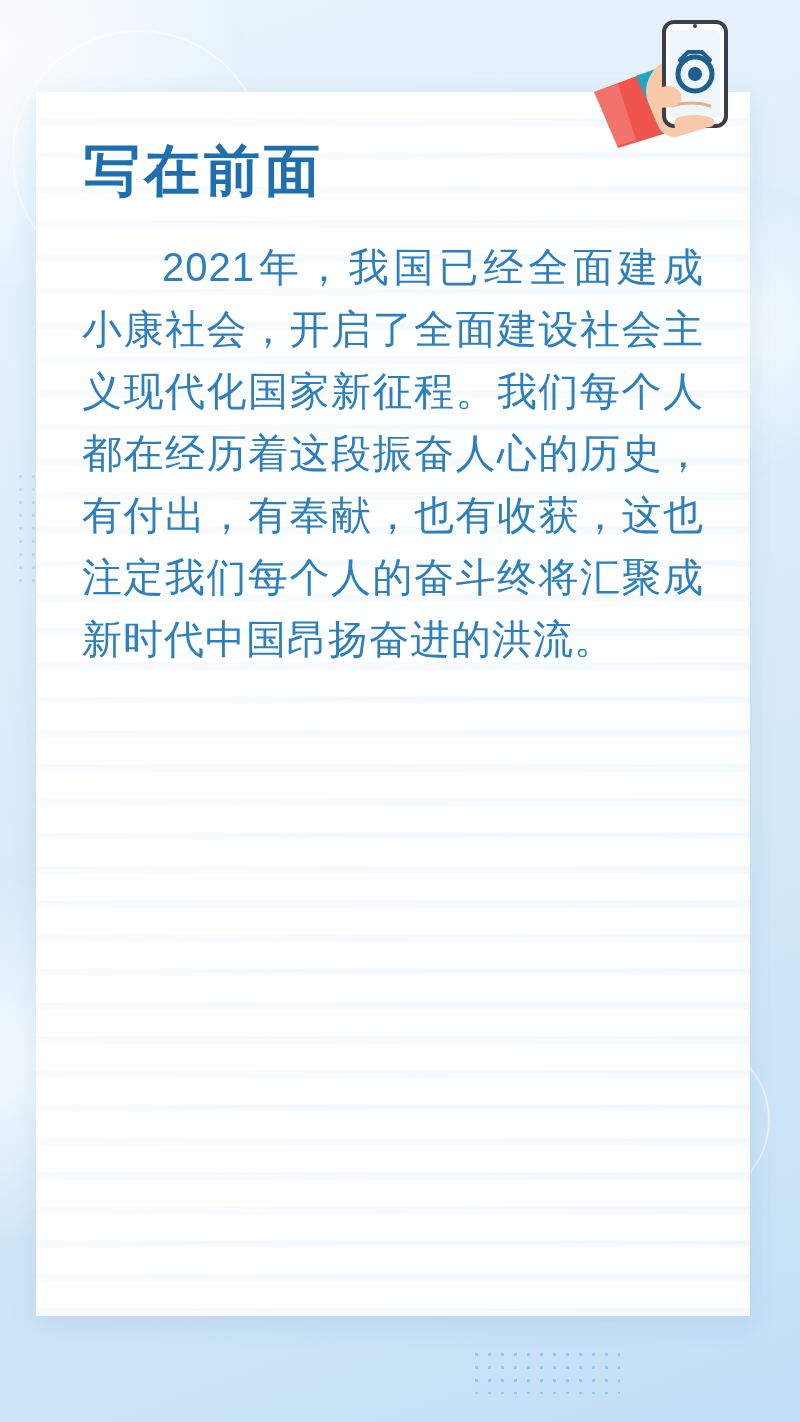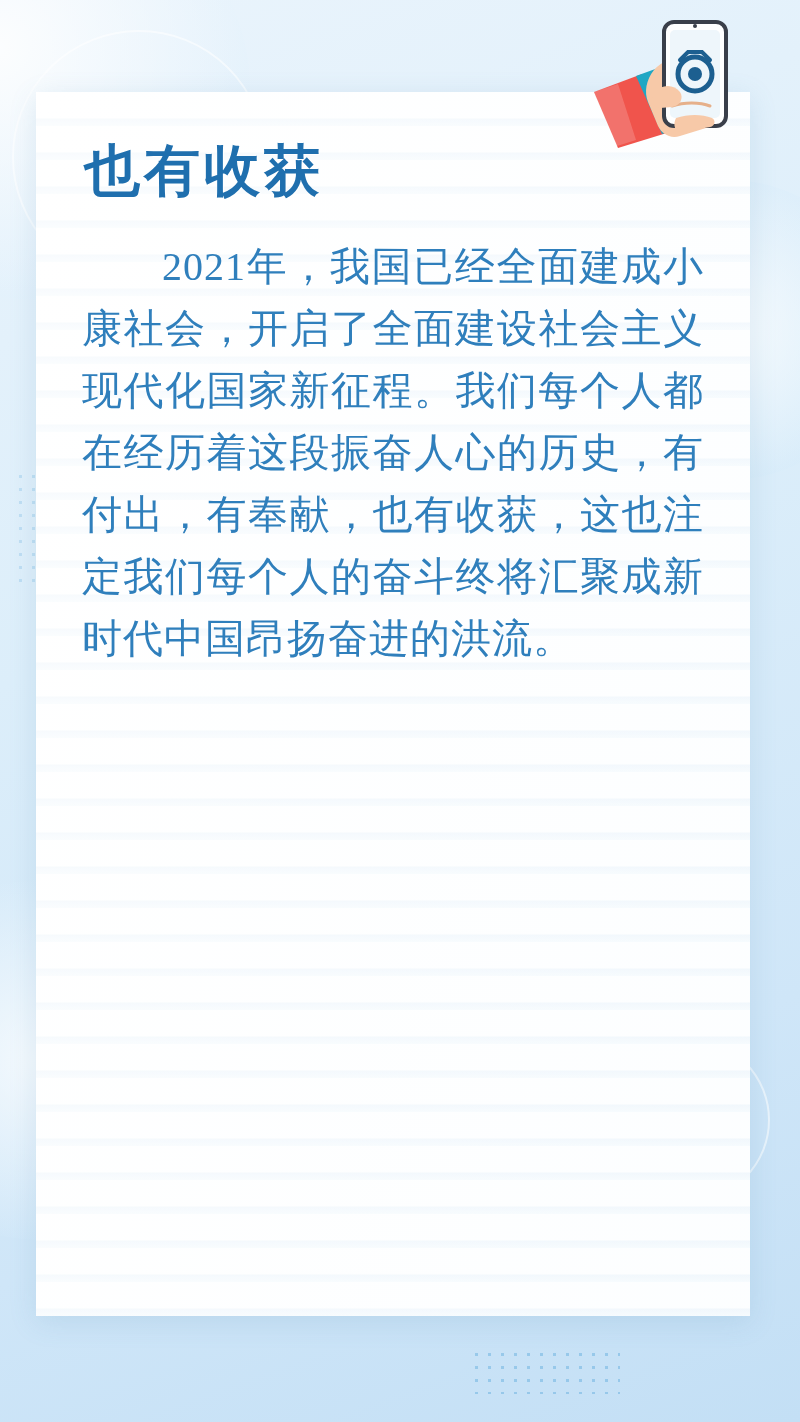--- a/index.html
+++ b/index.html
@@ -113,21 +113,21 @@
     font-weight: bold;
     font-size: 56px;
     line-height: 1.1;
     color: #1f6fae;
     letter-spacing: 4px;
     margin: 8px 0 34px 2px;
     text-shadow: 1px 1px 0 rgba(255,255,255,0.9);
   }
 
   .para {
-    font-family: Liberation Serif, serif;
+    font-family: Liberation Sans, sans-serif;
     font-size: 40px;
     line-height: 62px;
     color: #2f7fbc;
     text-align: justify;
     text-indent: 2em;
     margin: 0 0 26px 0;
     letter-spacing: 1px;
   }
 
   
@@ -148,21 +148,21 @@
   <div class="blob blob-1"></div>
   <div class="blob blob-2"></div>
   <div class="blob blob-3"></div>
   <div class="ring ring-1"></div>
   <div class="ring ring-2"></div>
   <div class="dots"></div>
   <div class="dots-2"></div>
 
   <div class="card">
     <div class="card-inner">
-      <h1 class="title">也有收获</h1>
+      <h1 class="title">写在前面</h1>
       <p class="para">2021年，我国已经全面建成小康社会，开启了全面建设社会主义现代化国家新征程。我们每个人都在经历着这段振奋人心的历史，有付出，有奉献，也有收获，这也注定我们每个人的奋斗终将汇聚成新时代中国昂扬奋进的洪流。</p>
     </div>
   </div>
 
   <div class="illus">
     <svg width="160" height="140" viewBox="0 0 160 140" xmlns="http://www.w3.org/2000/svg">
 
       <path d="M10 78 L58 60 L86 118 L34 134 Z" fill="#f0544c"></path>
       <path d="M10 78 L34 70 L52 126 L30 133 Z" fill="#ffffff" opacity="0.18"></path>
 

